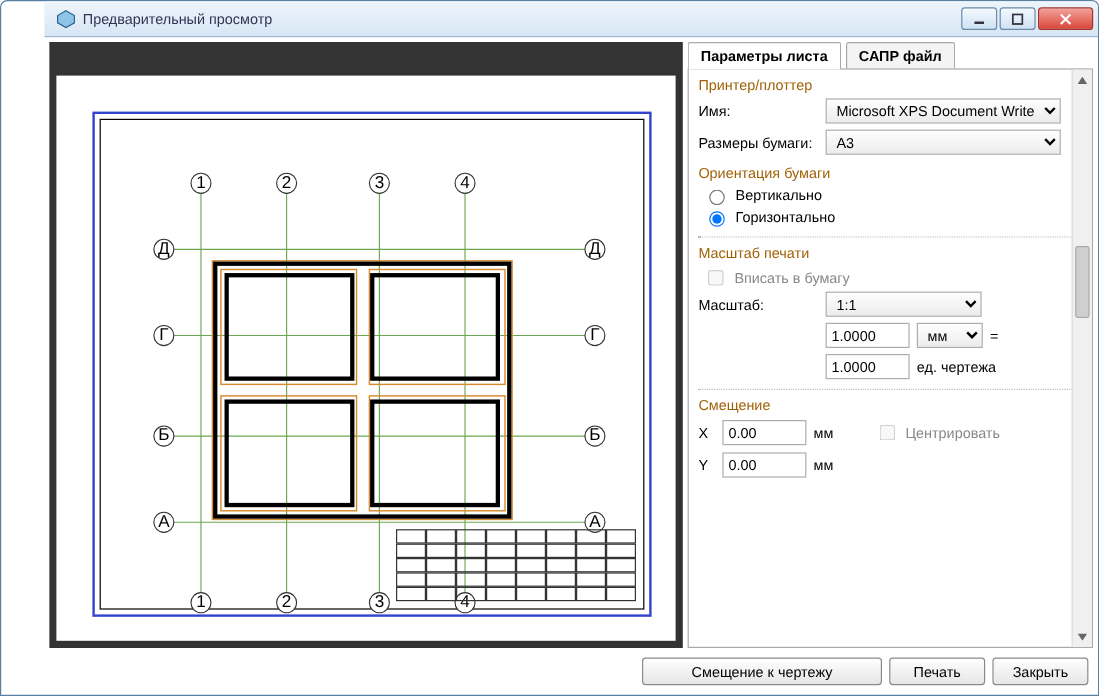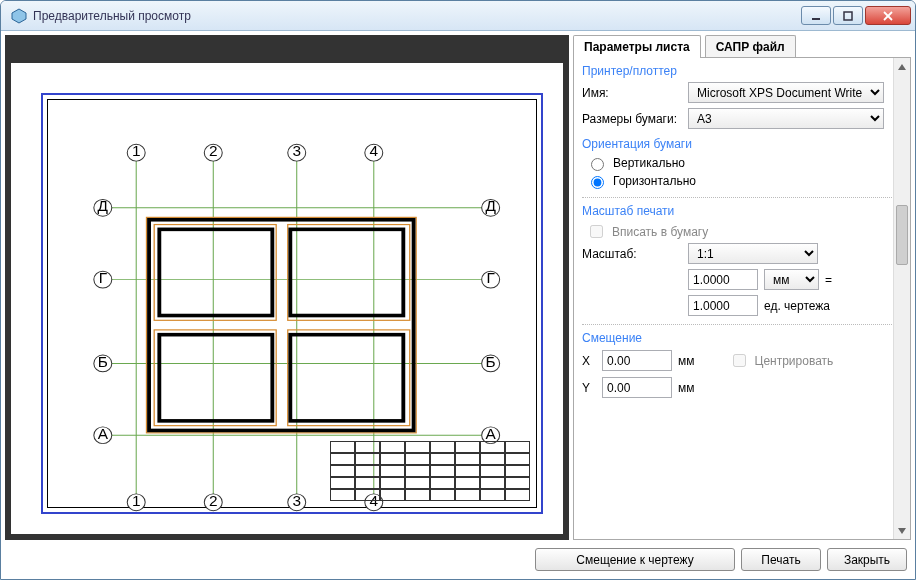--- a/index.html
+++ b/index.html
@@ -1,17 +1,17 @@
 <!DOCTYPE html>
 <html><head>
 <meta charset="utf-8">
 <style>
   * { box-sizing: border-box; font-family: "Segoe UI", Tahoma, sans-serif; font-size: 12px; }
   body { margin: 0; background: #fff; }
-  .window { width: 916px; height: 580px; border: 1px solid #5a7fa0; border-radius: 6px 6px 0 0; overflow: hidden; display: flex; flex-direction: column; background: #fff; }
+  .window { width: 916px; height: 580px; border: 1px solid #5a7fa0; border-radius: 6px 6px 0 0; overflow: hidden; display: flex; flex-direction: column; background: #fff; padding-left: 36px; }
   .titlebar { height: 30px; background: linear-gradient(#eef5fb, #d7e6f5); display: flex; align-items: center; padding: 0 4px; border-bottom: 1px solid #9db9d1; }
   .titlebar .app-icon { width: 16px; height: 16px; margin: 0 6px; }
   .titlebar .title { color: #335; flex: 1; }
   .win-buttons { display: flex; gap: 2px; }
   .win-btn { width: 30px; height: 19px; border: 1px solid #6b8bab; border-radius: 3px; display: flex; align-items: center; justify-content: center; background: linear-gradient(#f4f9fe, #cfe2f3); }
   .win-btn.close { background: linear-gradient(#f3a29a, #d9463a); border-color: #a0362d; color: #fff; width: 46px; }
   .win-btn svg { display: block; }
   .client { flex: 1; display: flex; flex-direction: column; padding: 4px; }
   .main-row { flex: 1; display: flex; gap: 4px; overflow: hidden; }
   .preview-pane { flex: 1; background: #333; position: relative; overflow: hidden; }
@@ -19,21 +19,21 @@
   .settings-pane { width: 338px; display: flex; flex-direction: column; }
   .tabs { display: flex; gap: 4px; margin-bottom: -1px; font-weight: bold; }
   .tab { padding: 4px 10px; border: 1px solid #aaa; border-bottom: none; background: #f4f4f4; border-radius: 2px 2px 0 0; cursor: default; }
   .tab.active { background: #fff; position: relative; z-index: 2; }
   .tab-body { border: 1px solid #aaa; flex: 1; padding: 6px 8px 6px 8px; position: relative; overflow: hidden; background: #fff; }
   .scroll-strip { position: absolute; top: 0; right: 0; bottom: 0; width: 17px; background: #f0f0f0; border-left: 1px solid #ddd; display: flex; flex-direction: column; }
   .scroll-arrow { height: 17px; display: flex; align-items: center; justify-content: center; }
   .scroll-track { flex: 1; position: relative; }
   .scroll-thumb { position: absolute; left: 2px; right: 2px; top: 130px; height: 60px; background: #cfcfcf; border: 1px solid #aaa; border-radius: 2px; }
   .group { margin-bottom: 8px; padding-right: 18px; }
-  .group-title { color: #3b82f6; margin-bottom: 4px; }
+  .group-title { color: #a16207; margin-bottom: 4px; }
   .divider { border-top: 1px dotted #bbb; margin: 6px 0 6px 0; }
   .row { display: flex; align-items: center; gap: 6px; margin-bottom: 5px; }
   .row label.fld { width: 100px; }
   select, input[type=text] { border: 1px solid #abadb3; height: 21px; padding: 1px 4px; background: #fff; }
   select { background: linear-gradient(#fefefe,#ececec); }
   select.wide { flex: 1; min-width: 0; }
   input.num { width: 70px; }
   .radio-row, .check-row { display: flex; align-items: center; gap: 6px; margin: 2px 0 2px 4px; }
   .disabled { color: #888; }
   .footer { display: flex; justify-content: flex-end; gap: 6px; padding: 8px 4px 4px 4px; }

